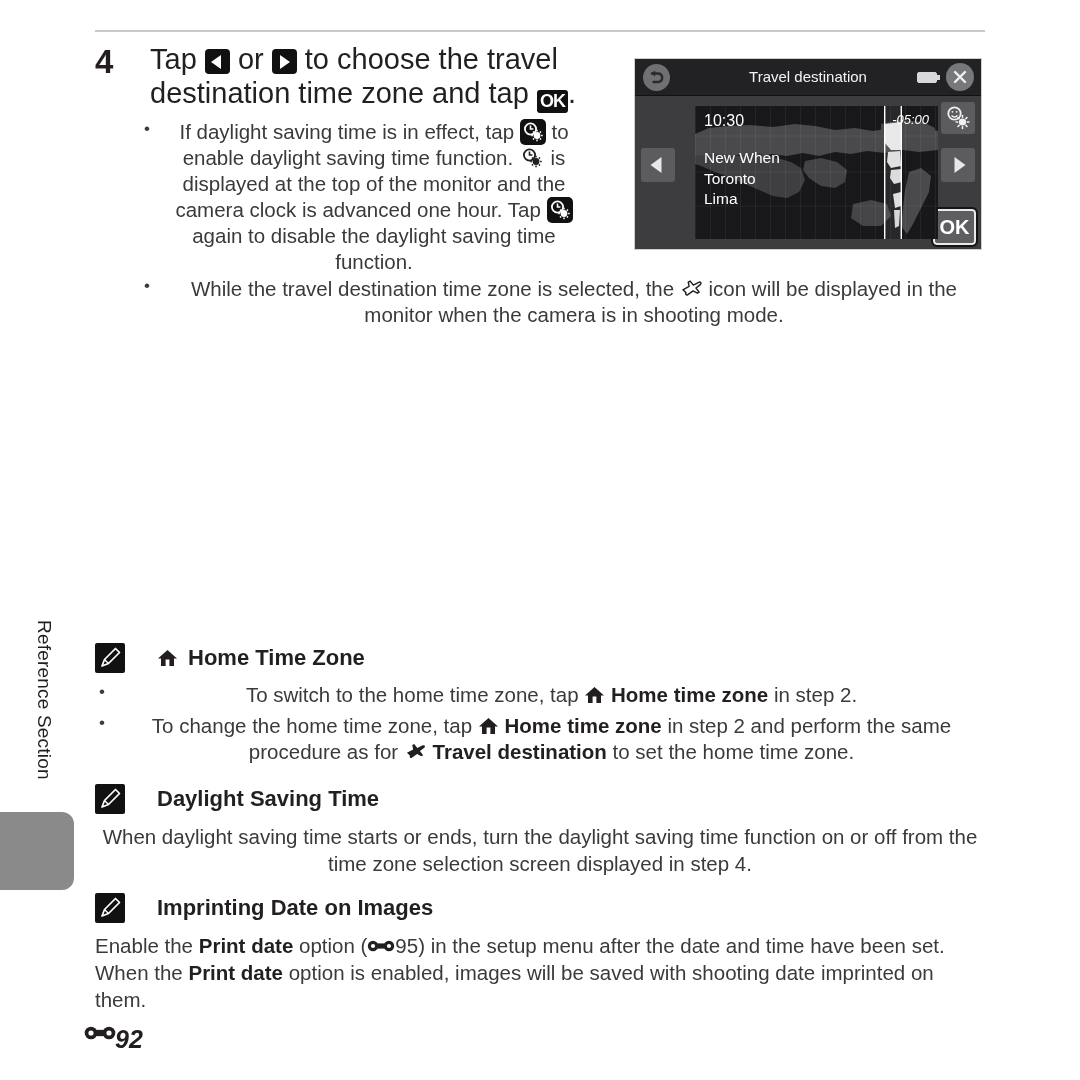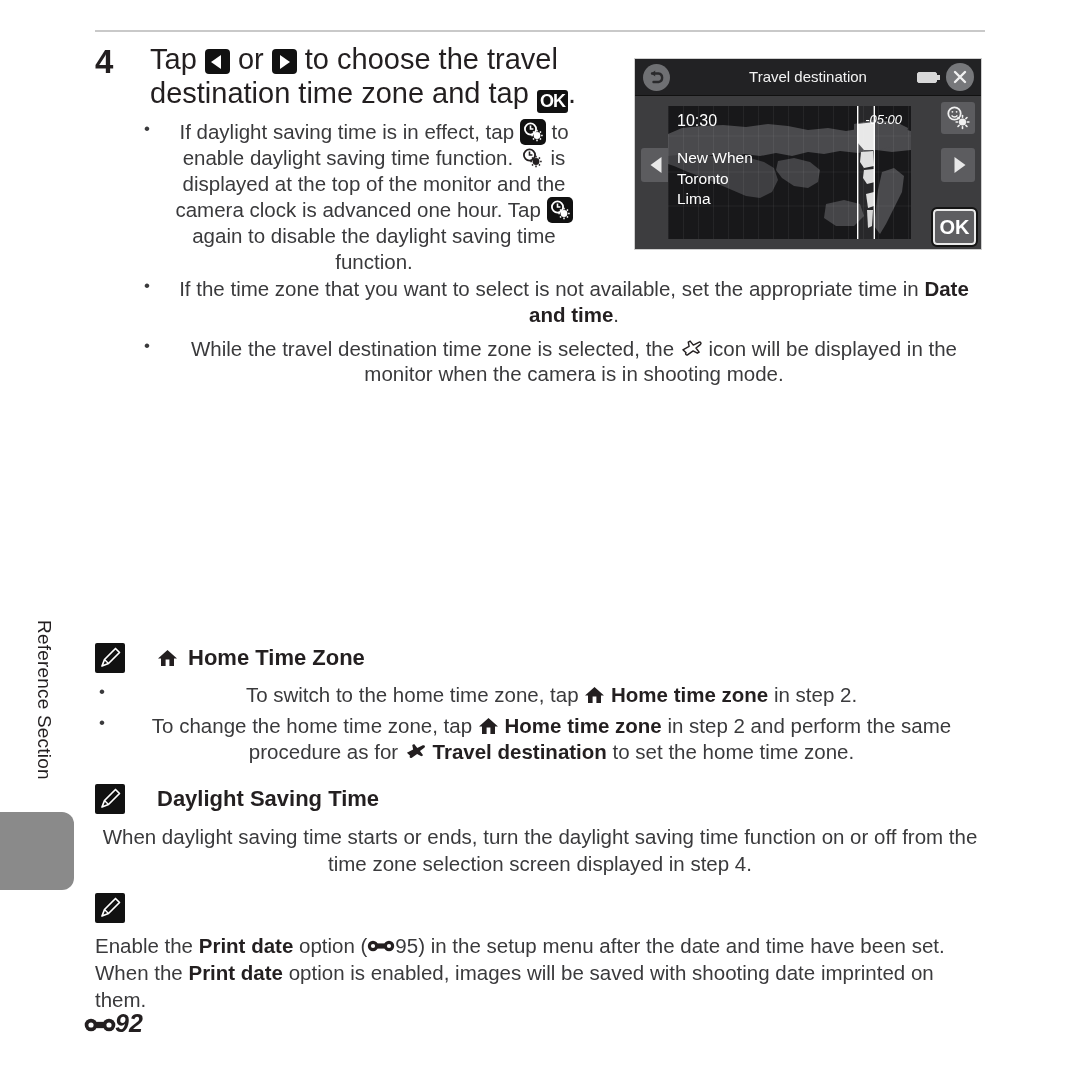--- a/index.html
+++ b/index.html
@@ -238,21 +238,21 @@
     width: 28px; height: 28px;
     border-radius: 50%;
     background: #77787b;
   }
   .screen-body {
     position: relative;
     height: 154px;
   }
   .map {
     position: absolute;
-    left: 33px; top: 10px;
+    left: 60px; top: 10px;
     width: 243px; height: 133px;
     background: #18181a;
     overflow: hidden;
   }
   .map-stripes {
     position: absolute; inset: 0;
     background: repeating-linear-gradient(to right,
       rgba(255,255,255,0.055) 0px, rgba(255,255,255,0.055) 1px,
       rgba(255,255,255,0) 1px, rgba(255,255,255,0) 15px);
   }
@@ -344,20 +344,21 @@
     top: 1009px;
     display: flex;
     align-items: center;
     gap: 3px;
   }
   .footer-num {
     font-size: 25px;
     font-weight: bold;
     font-style: italic;
     color: #231f20;
+    margin-top: 16px;
   }
 </style>
 </head>
 <body>
 
 <div id="page">
 
   <div class="top-rule"></div>
 
   <div class="side-tab-label">Reference Section</div>
@@ -418,23 +419,20 @@
               <path d="M19.9 19.4 L21 20.5"></path>
             <path d="M21 12.5 L19.9 13.6"></path>
               <path d="M14.1 19.4 L13 20.5"></path>
           </g>
         </svg>
       </span><span> again to disable the daylight saving time function.</span>
     </div>
   </div>
 
   <div class="wide-bullets">
-    <div class="bullet">
-      <span>If the time zone that you want to select is not available, set the appropriate time in </span><b>Date and time</b><span>.</span>
-    </div>
     <div class="bullet">
       <span>While the travel destination time zone is selected, the </span><span class="ic ic-plane">
         <svg width="23" height="21" viewBox="0 0 24 22" aria-hidden="true">
           <path d="M3 11.3 L9.5 7.8 L8.6 3.2 L10.6 2.2 L13.9 6.4 L19.6 3.5 C21.5 2.6 22.8 4.6 21.2 5.9 L16.7 9.4 L20 13.8 L18.1 14.9 L13.7 12.5 L8.2 16.4 C6.6 17.5 5 15.8 6.3 14.4 Z" fill="none" stroke="#231f20" stroke-width="1.5" stroke-linejoin="round"></path>
         </svg>
       </span><span> icon will be displayed in the monitor when the camera is in shooting mode.</span>
     </div>
   </div>
 
   <div class="screen">
@@ -581,20 +579,21 @@
 
   <div class="note" id="note-imprint">
     <div class="note-head">
       <span class="ic ic-note">
         <svg width="30" height="30" viewBox="0 0 30 30" aria-hidden="true">
           <path d="M7 23 L9.5 16.5 L20.5 5.5 L24.5 9.5 L13.5 20.5 Z" fill="none" stroke="#fff" stroke-width="1.7" stroke-linejoin="round"></path>
           <path d="M9.5 16.5 L13.5 20.5" stroke="#fff" stroke-width="1.4"></path>
         </svg>
       </span>
       <span class="title-gap"></span>
+      <span>Imprinting Date on Images</span>
     </div>
     <div class="note-p">
       <span>Enable the </span><b>Print date</b><span> option (</span><span class="ic ic-dumb">
         <svg width="28" height="16" viewBox="0 0 28 16" aria-hidden="true">
           <circle cx="6" cy="8" r="5.2" fill="#231f20"></circle>
           <circle cx="22" cy="8" r="5.2" fill="#231f20"></circle>
           <rect x="5" y="5.4" width="18" height="5.2" fill="#231f20"></rect>
           <circle cx="6" cy="8" r="2.1" fill="#fff"></circle>
           <circle cx="22" cy="8" r="2.1" fill="#fff"></circle>
         </svg>

